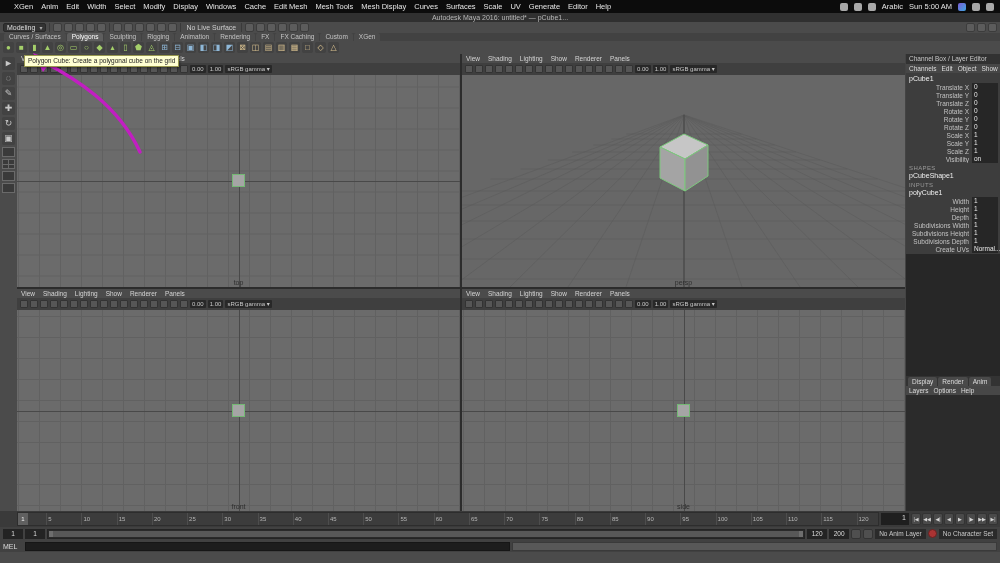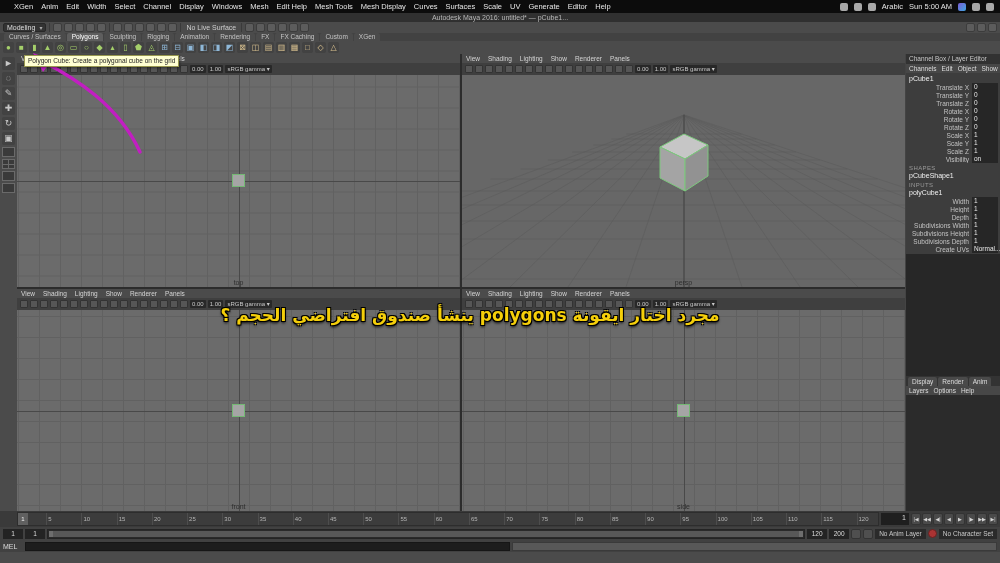--- a/index.html
+++ b/index.html
@@ -116,25 +116,25 @@
 <body>
 
 <div id="mac-menubar">
   <span></span>
   <span id="mac-menus" style="display:flex;gap:8px">
       <span class="mac-menu">XGen</span>
       <span class="mac-menu">Anim</span>
       <span class="mac-menu">Edit</span>
       <span class="mac-menu">Width</span>
       <span class="mac-menu">Select</span>
-      <span class="mac-menu">Channel</span>
+      <span class="mac-menu">Modify</span>
       <span class="mac-menu">Display</span>
       <span class="mac-menu">Windows</span>
-      <span class="mac-menu">Mesh</span>
-      <span class="mac-menu">Edit Help</span>
+      <span class="mac-menu">Cache</span>
+      <span class="mac-menu">Edit Mesh</span>
       <span class="mac-menu">Mesh Tools</span>
       <span class="mac-menu">Mesh Display</span>
       <span class="mac-menu">Curves</span>
       <span class="mac-menu">Surfaces</span>
       <span class="mac-menu">Scale</span>
       <span class="mac-menu">UV</span>
       <span class="mac-menu">Generate</span>
       <span class="mac-menu">Editor</span>
       <span class="mac-menu">Help</span>
     </span>
@@ -541,21 +541,20 @@
 </div>
 
 <div id="tooltip">Polygon Cube: Create a polygonal cube on the grid</div>
 
 <svg id="annot-arrow" viewBox="0 0 220 180">
   <path d="M140 152 C 118 104, 74 78, 44 62" fill="none" stroke="#c21ec2" stroke-width="3.5" stroke-linecap="round"></path>
   <polygon points="33,53 52,60 43,72" fill="#c21ec2"></polygon>
 </svg>
 
 <div id="overlay-text">
-  <div dir="rtl">مجرد اختار ايقونة polygons ينشأ صندوق افتراضي الحجم ؟</div>
 </div>
 
 <div id="timeline-row">
   <div id="timeline-ruler">
       <span class="tick" style="left: 3.27731%;">5</span>
       <span class="tick" style="left: 7.37395%;">10</span>
       <span class="tick" style="left: 11.4706%;">15</span>
       <span class="tick" style="left: 15.5672%;">20</span>
       <span class="tick" style="left: 19.6639%;">25</span>
       <span class="tick" style="left: 23.7605%;">30</span>

